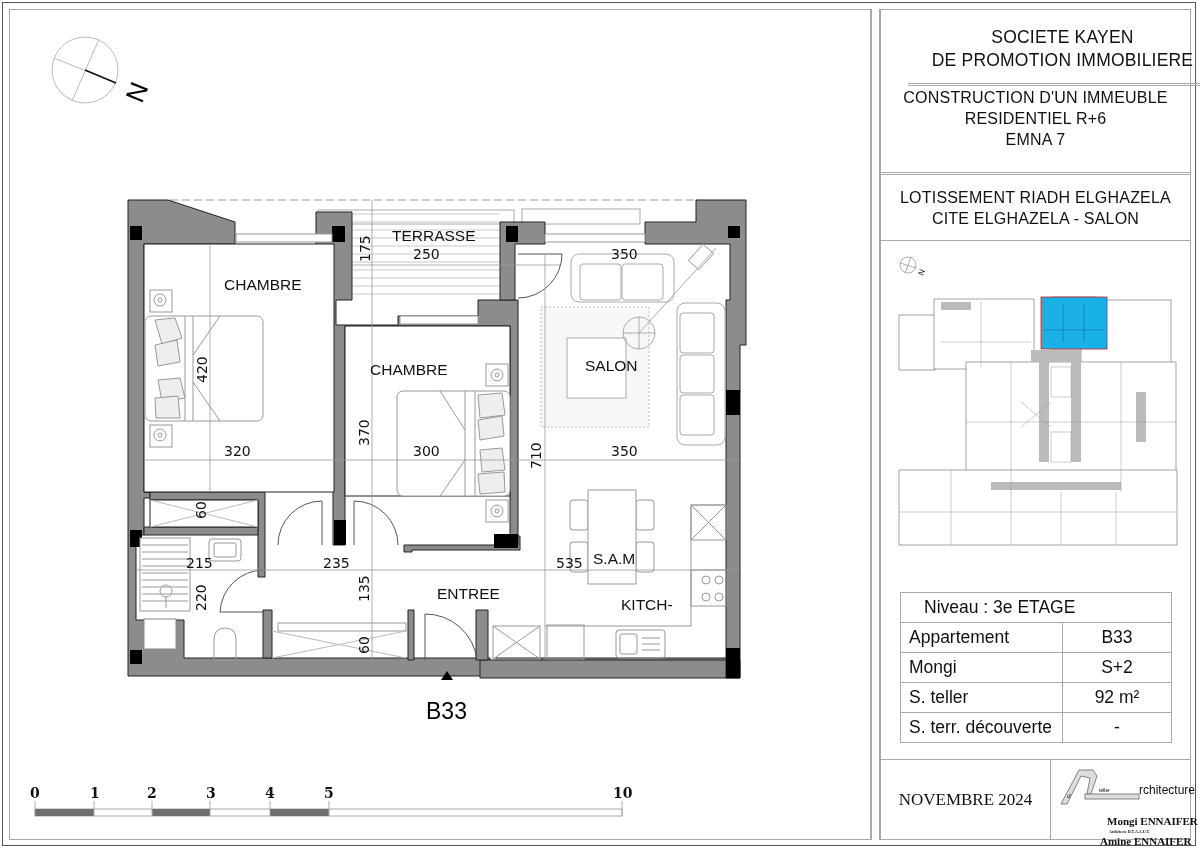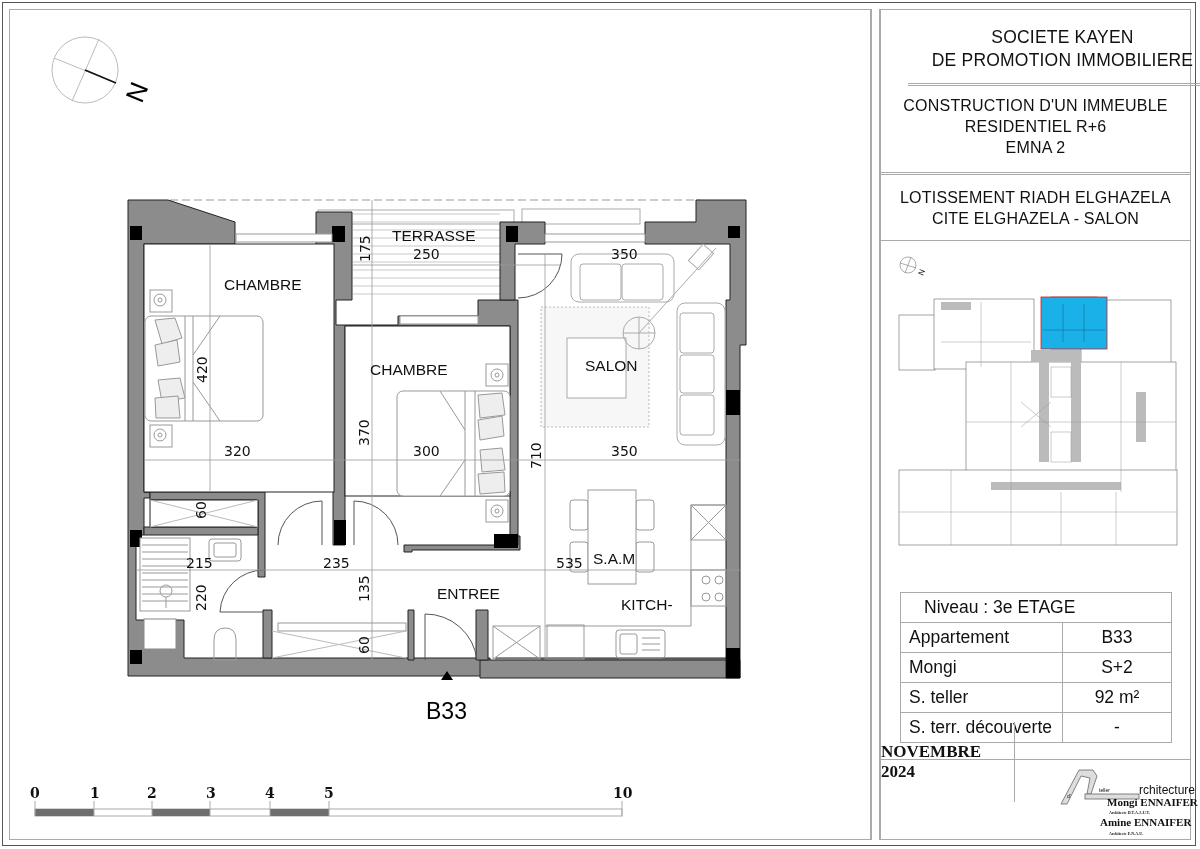--- a/index.html
+++ b/index.html
@@ -9,23 +9,23 @@
   .cartouche { position: absolute; left: 880px; top: 9px; width: 311px; height: 831px; border: 1px solid #aaa; box-sizing: border-box; }
   .cart-gap { position: absolute; left: 871px; top: 9px; width: 9px; height: 831px; border-left: 1px solid #aaa; border-right: 1px solid #aaa; box-sizing: border-box; }
   .cart-block { position: absolute; left: 0; width: 100%; box-sizing: border-box; text-align: center; border-bottom: 1px solid #aaa; }
   .cart-block.double { border-bottom: 3px double #aaa; }
   .cart-line { font-size: 16px; line-height: 21px; letter-spacing: 0.2px; }
   .cart-line.big { font-size: 17.5px; line-height: 23px; }
   .plan-svg { position: absolute; left: 0; top: 0; }
   .info-table { position: absolute; left: 19px; top: 582px; width: 272px; border-collapse: collapse; }
   .info-table td { border: 1px solid #aaa; font-size: 17.5px; height: 29px; padding: 0 8px; }
   .info-table td.val { text-align: center; width: 92px; }
-  .footer-date { position: absolute; left: 0; top: 712px; width: 134px; height: 80px; border-right: 1px solid #aaa; box-sizing: border-box; display: flex; align-items: center; justify-content: center; font-family: "Liberation Serif", serif; font-size: 17px; font-weight: bold; }
+  .footer-date { position: absolute; left: 0; top: 750px; width: 170px; height: 80px; border-right: 1px solid #aaa; box-sizing: border-box; display: flex; align-items: center; justify-content: center; font-family: "Liberation Serif", serif; font-size: 17px; }
   .footer-logo { position: absolute; left: 172px; top: 750px; width: 138px; height: 80px; }
-  .logo-text { position: absolute; font-family: "Liberation Serif", serif; font-weight: bold; white-space: nowrap; }
+  .logo-text { position: absolute; font-family: "Liberation Serif", serif; font-weight: bold; white-space: nowrap; margin-top: 19px; }
   .scale-label { position: absolute; font-family: "DejaVu Serif", serif; font-weight: bold; font-size: 14px; }
   .room-label { font-family: "Liberation Sans", sans-serif; font-size: 15.5px; fill: #111; }
   .dim-label { font-family: "DejaVu Sans", sans-serif; font-size: 14px; fill: #111; }
 </style>
 </head>
 <body>
 
 <div class="sheet-outer"></div>
 <div class="sheet-inner"></div>
 <div class="cart-gap"></div>
@@ -284,24 +284,24 @@
 <span class="scale-label" style="left:206px; top:785px;">3</span>
 <span class="scale-label" style="left:265px; top:785px;">4</span>
 <span class="scale-label" style="left:324px; top:785px;">5</span>
 <span class="scale-label" style="left:613px; top:785px;">10</span>
 
 <div class="cartouche">
   <div class="cart-block double" style="top:0; height:76px; padding-top:16px;margin-left:27px;">
     <div class="cart-line big">SOCIETE KAYEN</div>
     <div class="cart-line big">DE PROMOTION IMMOBILIERE</div>
   </div>
-  <div class="cart-block double" style="top:77px; height:88px; padding-top:8px;">
+  <div class="cart-block double" style="top:77px; height:88px; padding-top:0;">
     <div class="cart-line">CONSTRUCTION  D'UN IMMEUBLE</div>
     <div class="cart-line">RESIDENTIEL  R+6</div>
-    <div class="cart-line">EMNA  2</div>
+    <div class="cart-line">EMNA  7</div>
   </div>
   <div class="cart-block" style="top:166px; height:65px; padding-top:11px;">
     <div class="cart-line">LOTISSEMENT RIADH ELGHAZELA</div>
     <div class="cart-line">CITE ELGHAZELA - SALON</div>
   </div>
 
   <svg style="position:absolute; left:0; top:232px;" width="311" height="330" viewBox="0 0 311 330">
     <g>
       <circle cx="27" cy="23" r="8" fill="none" stroke="#888" stroke-width="0.7"></circle>
       <line x1="19" y1="21" x2="35" y2="26" stroke="#888" stroke-width="0.7"></line>

